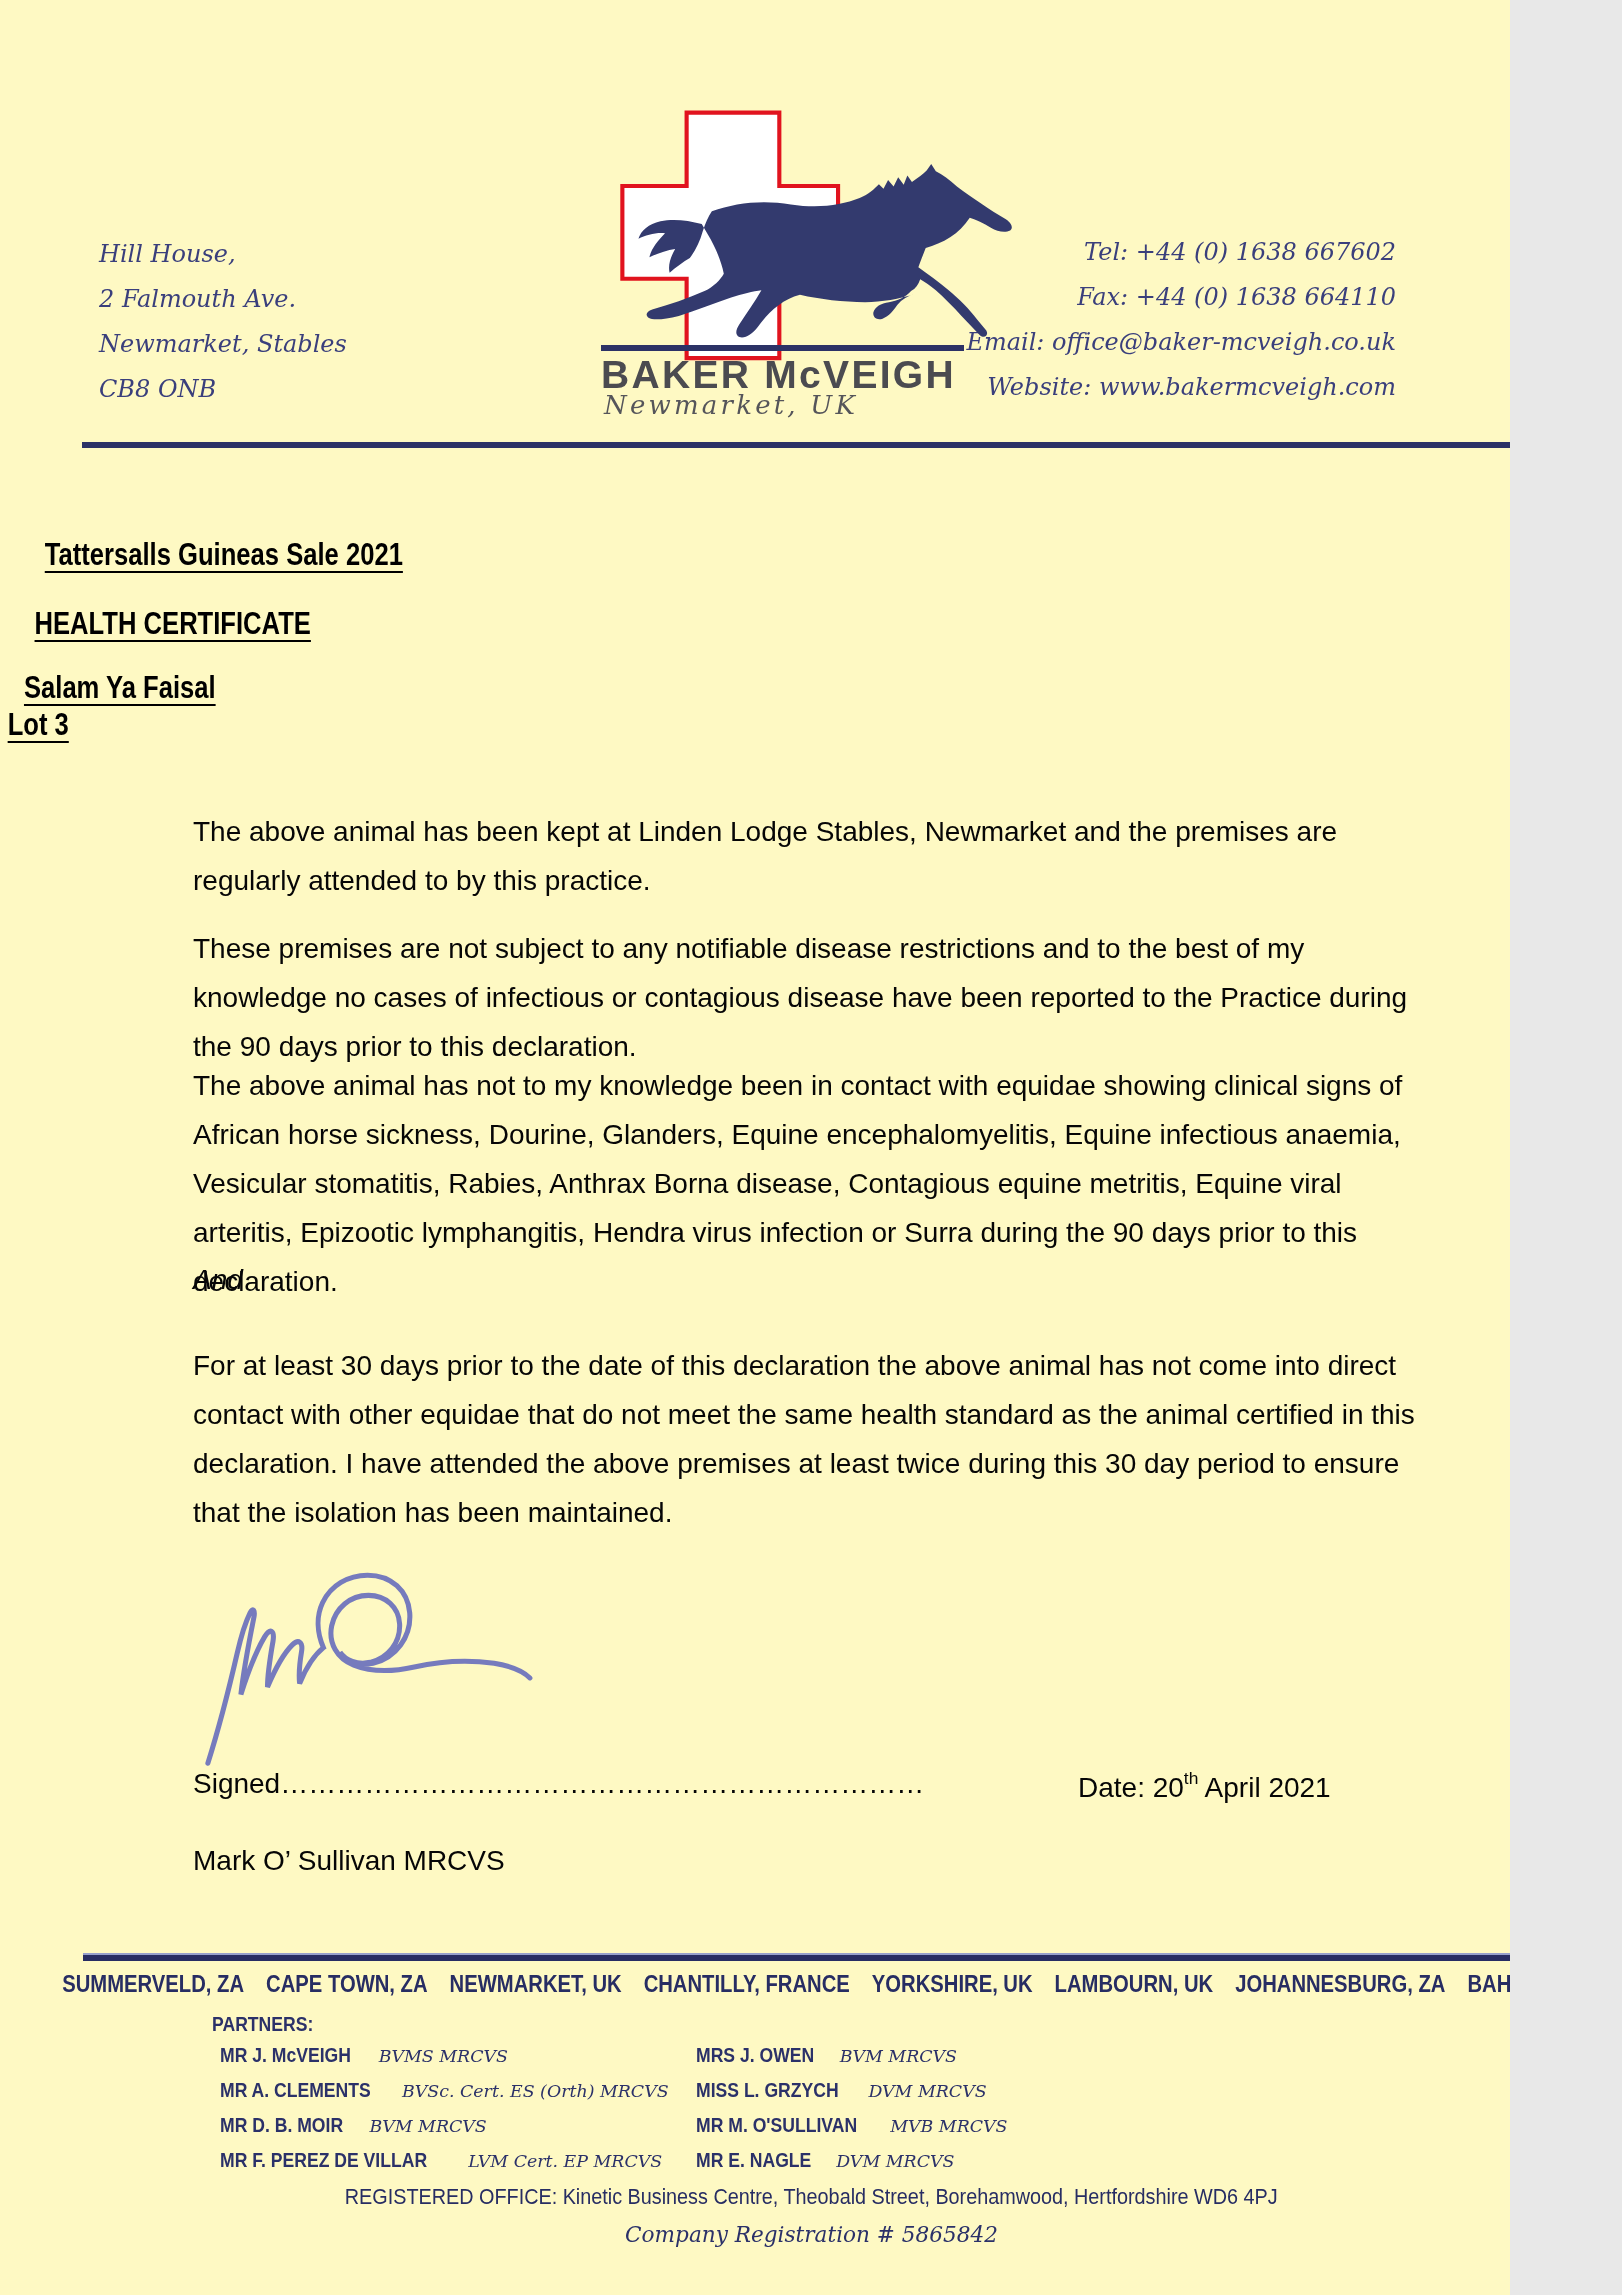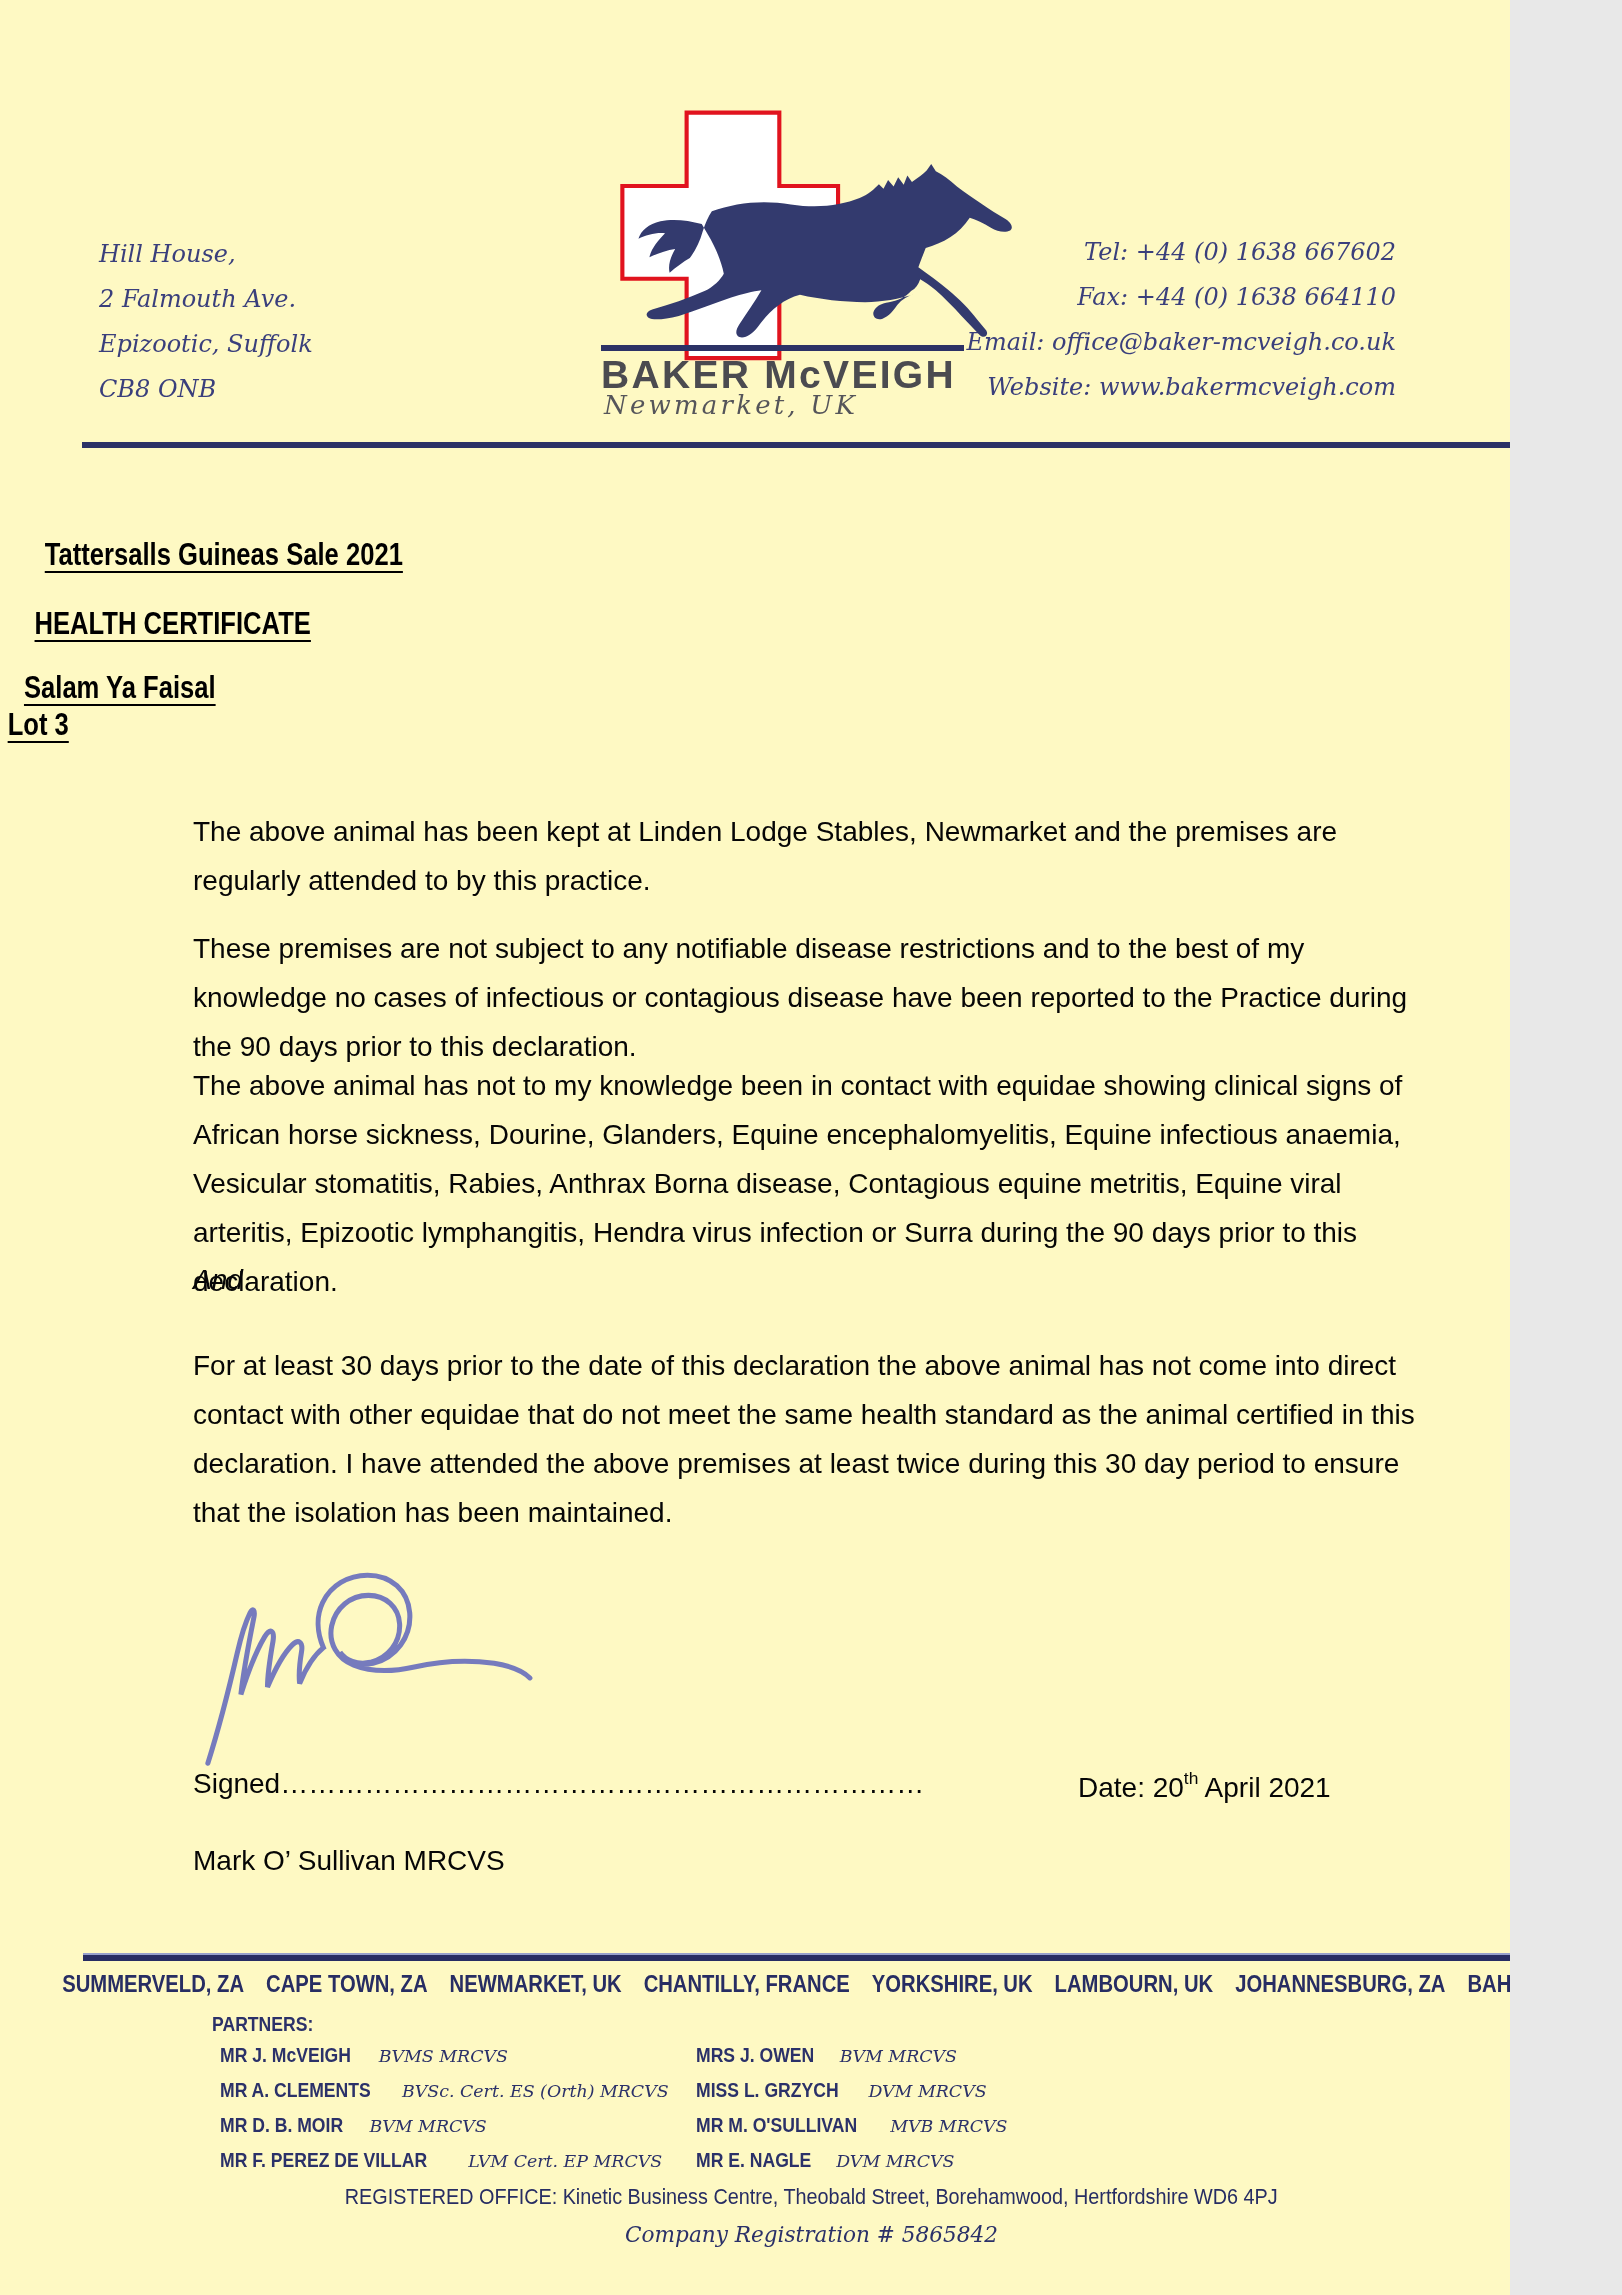--- a/index.html
+++ b/index.html
@@ -88,21 +88,21 @@
   }
 </style>
 </head>
 <body>
 
 <div class="page">
 
   <div class="addr">
     <div>Hill House,</div>
     <div>2 Falmouth Ave.</div>
-    <div>Epizootic, Suffolk</div>
+    <div>Newmarket, Stables</div>
     <div>CB8 ONB</div>
   </div>
 
   <div class="contact">
     <div>Tel: +44 (0) 1638 667602</div>
     <div>Fax: +44 (0) 1638 664110</div>
     <div>Email: office@baker-mcveigh.co.uk</div>
     <div>Website: www.bakermcveigh.com</div>
   </div>
 

